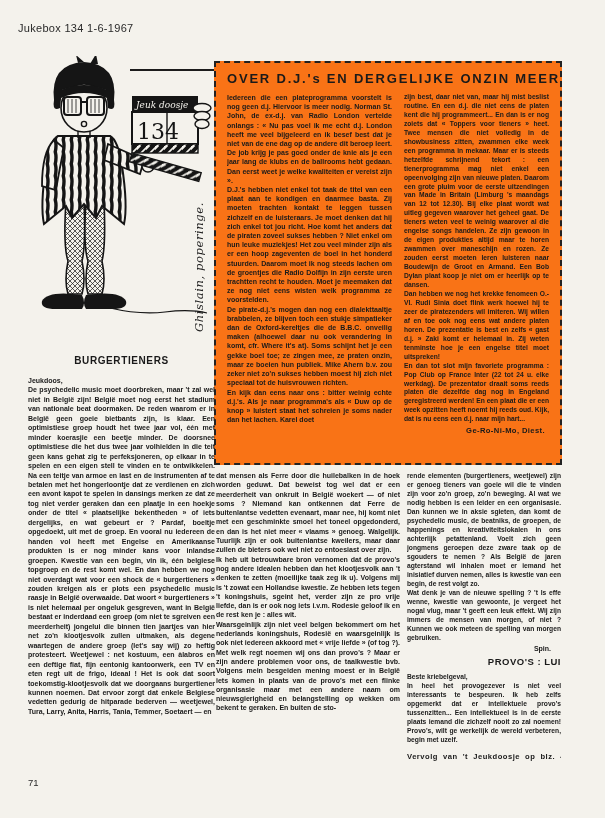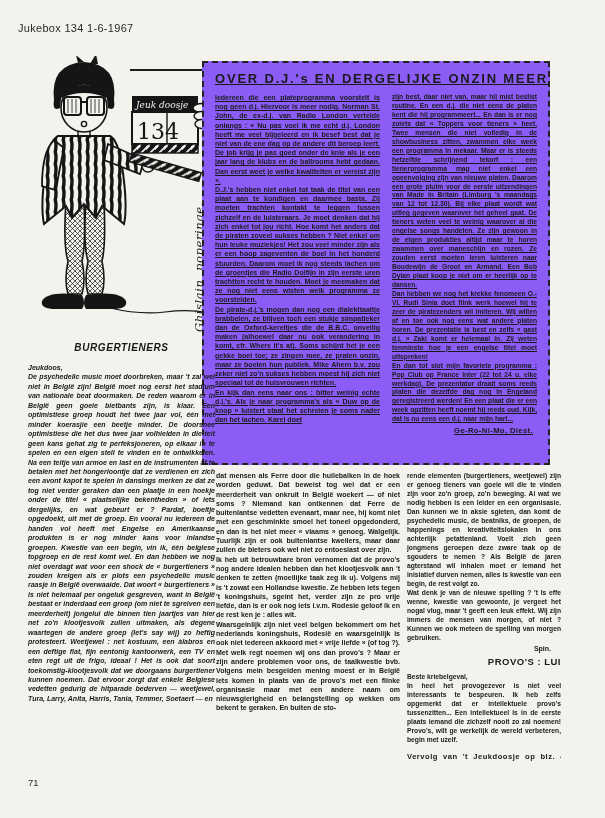--- a/index.html
+++ b/index.html
@@ -24,43 +24,42 @@
   .artist-sig{
     position:absolute;left:192px;top:332px;
     transform:rotate(-90deg);transform-origin:0 0;
     width:142px;
     font-family:"DejaVu Serif",serif;font-style:italic;
     font-size:11.5px;letter-spacing:.6px;color:#222;
     white-space:nowrap;
   }
   
   .djbox{
-    position:absolute;left:202px;top:61px;width:348px;height:404px;
+    position:absolute;left:214px;top:61px;width:348px;height:404px;
     border:2px dashed #222;
     box-sizing:border-box;
     padding:7px 11px 4px 11px;
-    background:#8b5cf6;
+    background:#f97316;
     overflow:hidden;
-    text-decoration:underline;
   }
   .djbox-title{
     text-align:center;font-weight:bold;font-size:13px;
     letter-spacing:1.8px;margin:1px 0 7px 0;white-space:nowrap;
   }
   .djbox-cols{display:flex;gap:12px;}
   .djcol{overflow:hidden;}
   .djcol.left{width:166px;font-size:7px;line-height:9.2px;}
   .djcol.right{width:146px;font-size:6.7px;line-height:8.95px;}
   .djcol p,.txtcol p{margin:0;text-align:justify;font-weight:bold;}
   .dj-sig{
     text-align:right;font-weight:bold;font-size:7.6px;
     letter-spacing:.4px;margin-top:3px;padding-right:4px;
   }
   
-  .leftcol{position:absolute;left:28px;top:342px;width:187px;overflow:hidden;height:420px;font-style:italic;}
+  .leftcol{position:absolute;left:28px;top:355px;width:187px;overflow:hidden;height:420px;}
   .col-heading{
     text-align:center;font-weight:bold;font-size:10px;
     letter-spacing:.6px;margin:0 0 10px 0;
   }
   .salutation{font-weight:bold;font-size:7px;line-height:9.45px;margin:0;}
   .leftcol .bodytext{font-size:7px;line-height:9.45px;}
   .bodytext{margin:0;text-align:justify;font-weight:bold;}
   
   .midcol{position:absolute;left:216px;top:471px;width:184px;font-size:7px;line-height:9.3px;overflow:hidden;height:330px;}
   .rightcol{position:absolute;left:407px;top:471px;width:154px;font-size:6.7px;line-height:9.0px;overflow:hidden;height:330px;}

